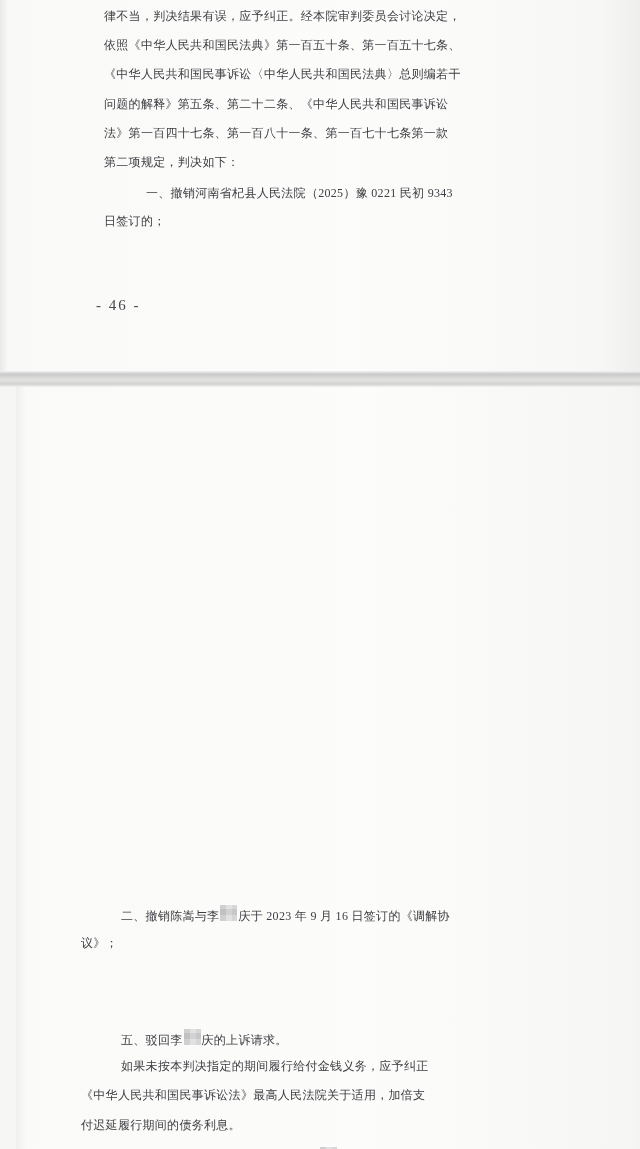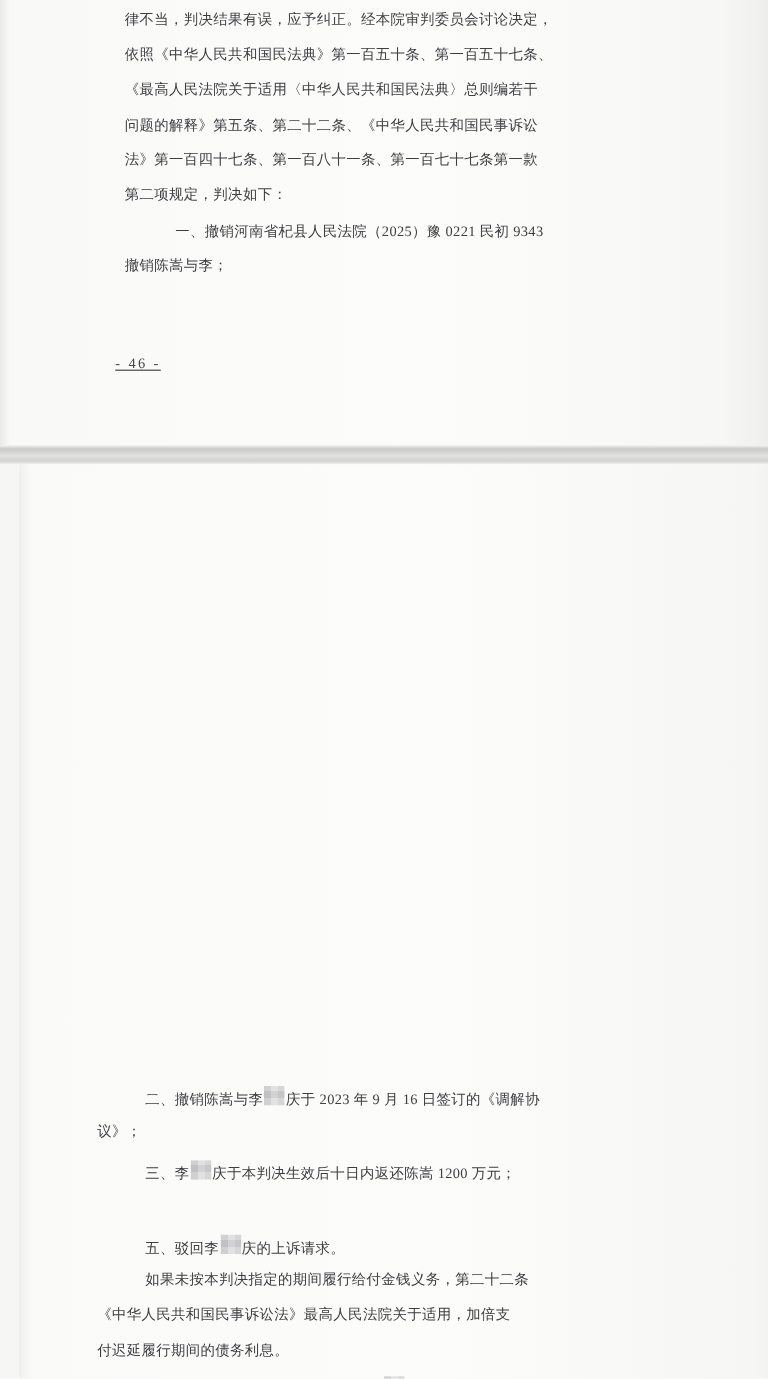--- a/index.html
+++ b/index.html
@@ -25,64 +25,61 @@
   }
   .page-divider{
     position:absolute;left:0;top:371px;width:640px;height:16px;
     background:linear-gradient(180deg,#f2f2f2 0%,#c9c9c9 20%,#e2e2e1 55%,#d2d2d1 82%,#f3f3f2 100%);
   }
   
   .t{
     position:absolute;white-space:nowrap;color:#3d3d42;
     font-size:12px;line-height:1.25;letter-spacing:.3px;
   }
-  .pagenum{font-size:12px;letter-spacing:2px;color:#47474c;text-decoration:underline;}
+  .pagenum{font-size:15px;letter-spacing:2px;color:#47474c;}
   .blur-inline{
     display:inline-block;width:17px;height:16px;margin:0 1px;vertical-align:-1px;
     background-image:
       repeating-linear-gradient(90deg, rgba(120,120,126,.22) 0 6px, rgba(190,190,196,.18) 6px 12px, rgba(140,140,146,.20) 12px 18px),
       repeating-linear-gradient(0deg, #e9e9e9 0 6px, #d6d6d8 6px 12px);
   }
 </style>
 </head>
 <body>
 
 <div class="stage">
 
   <section class="page page1">
     <div class="t" style="left:104px;top:9px">律不当，判决结果有误，应予纠正。经本院审判委员会讨论决定，</div>
     <div class="t" style="left:104px;top:38px">依照《中华人民共和国民法典》第一百五十条、第一百五十七条、</div>
-    <div class="t" style="left:104px;top:67px">《最高人民法院关于适用〈中华人民共和国民法典〉总则编若干</div>
+    <div class="t" style="left:104px;top:67px">《中华人民共和国民事诉讼〈中华人民共和国民法典〉总则编若干</div>
     <div class="t" style="left:104px;top:97px">问题的解释》第五条、第二十二条、《中华人民共和国民事诉讼</div>
     <div class="t" style="left:104px;top:155px">第二项规定，判决如下：</div>
     <div class="t" style="left:104px;top:126px">法》第一百四十七条、第一百八十一条、第一百七十七条第一款</div>
     <div class="t" style="left:146px;top:186px">一、撤销河南省杞县人民法院（2025）豫 0221 民初 9343</div>
-    <div class="t" style="left:104px;top:214px">撤销陈嵩与李；</div>
+    <div class="t" style="left:104px;top:214px">日签订的；</div>
     <div class="t pagenum" style="left:96px;top:296px">- 46 -</div>
   </section>
 
   <div class="page-divider"></div>
 
   <section class="page page2">
 
     <div class="t" style="left:105px;top:518px">
       <span>二、撤销陈嵩与李</span><span class="blur-inline"></span><span>庆于 2023 年 9 月 16 日签订的《调解协</span>
     </div>
     <div class="t" style="left:65px;top:549px">议》；</div>
 
-    <div class="t" style="left:105px;top:580px">
-      <span>三、李</span><span class="blur-inline"></span><span>庆于本判决生效后十日内返还陈嵩 1200 万元；</span>
-    </div>
 
 
     <div class="t" style="left:105px;top:642px">
       <span>五、驳回李</span><span class="blur-inline"></span><span>庆的上诉请求。</span>
     </div>
 
-    <div class="t" style="left:105px;top:672px">如果未按本判决指定的期间履行给付金钱义务，第二十二条</div>
+    <div class="t" style="left:105px;top:672px">如果未按本判决指定的期间履行给付金钱义务，应予纠正</div>
     <div class="t" style="left:65px;top:701px">《中华人民共和国民事诉讼法》最高人民法院关于适用，加倍支</div>
     <div class="t" style="left:65px;top:731px">付迟延履行期间的债务利息。</div>
 
     <div class="t" style="left:105px;top:760px">
       <span>本案一审案件受理费 46900 元，由李</span><span class="blur-inline"></span><span>庆负担。二审案件受</span>
     </div>
 
   </section>
 </div>
 

